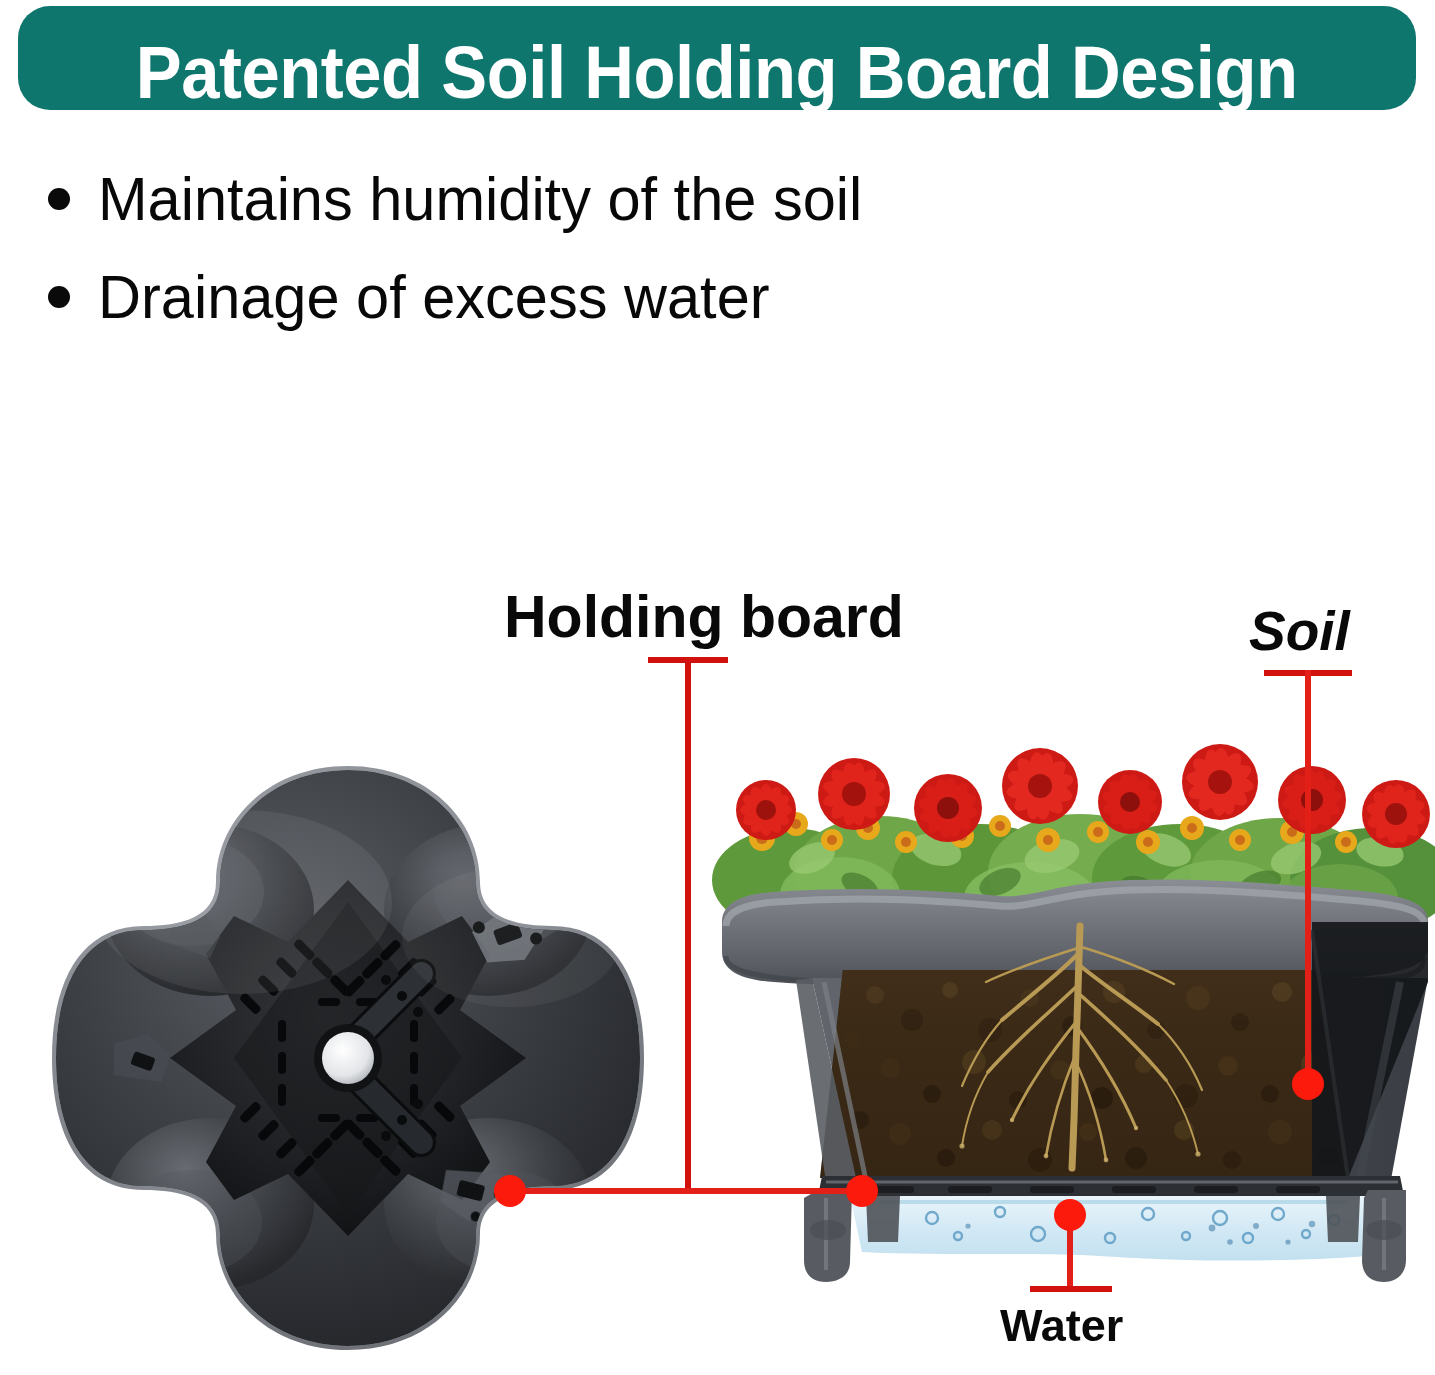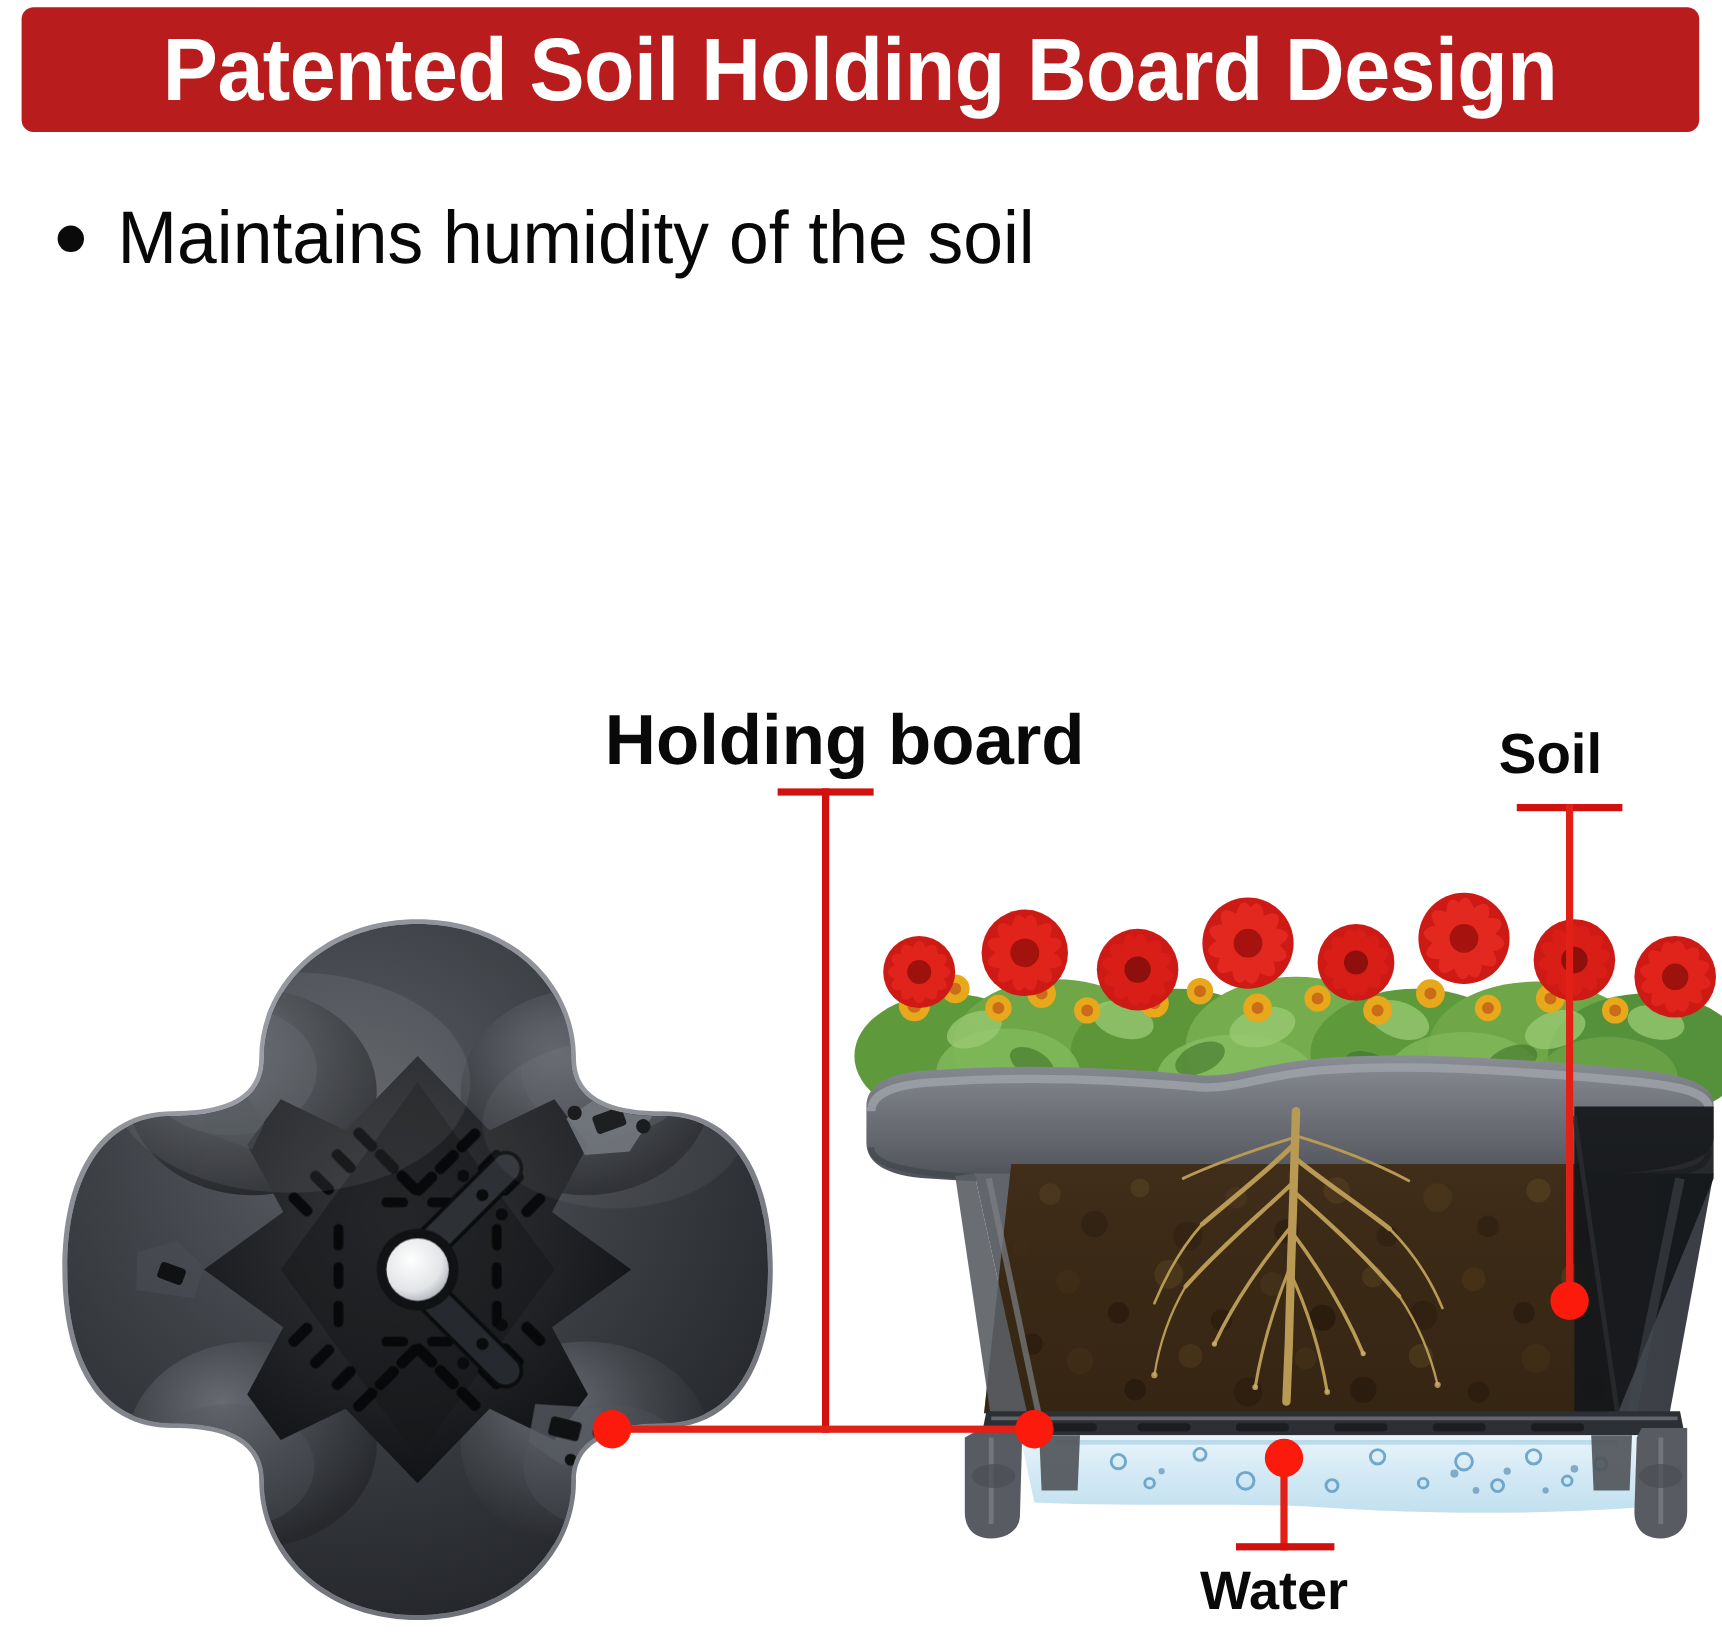--- a/index.html
+++ b/index.html
@@ -18,24 +18,24 @@
     overflow: hidden;
   }
 
   
   #header-banner {
     position: absolute;
     left: 18px;
     top: 6px;
     width: 1398px;
     height: 104px;
-    background: #b91c1c;
-    border-radius: 10px;
+    background: #0f766e;
+    border-radius: 32px;
     display: flex;
-    align-items: center;
+    align-items: flex-end;
     justify-content: center;
   }
   #header-title {
     color: #ffffff;
     font-family: "Liberation Sans Narrow", "Liberation Sans", sans-serif;
     font-size: 74px;
     font-weight: bold;
     letter-spacing: -0.5px;
     white-space: nowrap;
     transform: scaleX(0.93);
@@ -76,21 +76,21 @@
   
   .callout-label {
     position: absolute;
     font-family: "Liberation Sans", sans-serif;
     font-weight: bold;
     color: #090909;
     white-space: nowrap;
     line-height: 1;
   }
   #label-holding-board { left: 504px; top: 588px; font-size: 59px; }
-  #label-soil          { left: 1249px; top: 604px; font-size: 47px; }
+  #label-soil          { left: 1249px; top: 604px; font-size: 55px; font-style: italic; }
   #label-water         { left: 1000px; top: 1303px; font-size: 45px; }
 
   
   .leader {
     position: absolute;
     background: #E01B18;
   }
   .leader-dot {
     position: absolute;
     background: #FB1A0C;
@@ -138,20 +138,24 @@
 <div id="page">
 
   <div id="header-banner">
     <div id="header-title">Patented Soil Holding Board Design</div>
   </div>
 
   <div id="bullet-list">
     <div class="bullet-row">
       <span class="bullet-dot"></span>
       <span class="bullet-text">Maintains humidity of the soil</span>
+    </div>
+    <div class="bullet-row">
+      <span class="bullet-dot"></span>
+      <span class="bullet-text">Drainage of excess water</span>
     </div>
   </div>
 
   <svg id="planter-topview" viewBox="0 0 612 612">
     <defs>
       <radialGradient id="rimGrad" cx="42%" cy="32%" r="72%">
         <stop offset="0%" stop-color="#9EA2A8"></stop>
         <stop offset="55%" stop-color="#83878E"></stop>
         <stop offset="100%" stop-color="#5E6268"></stop>
       </radialGradient>

